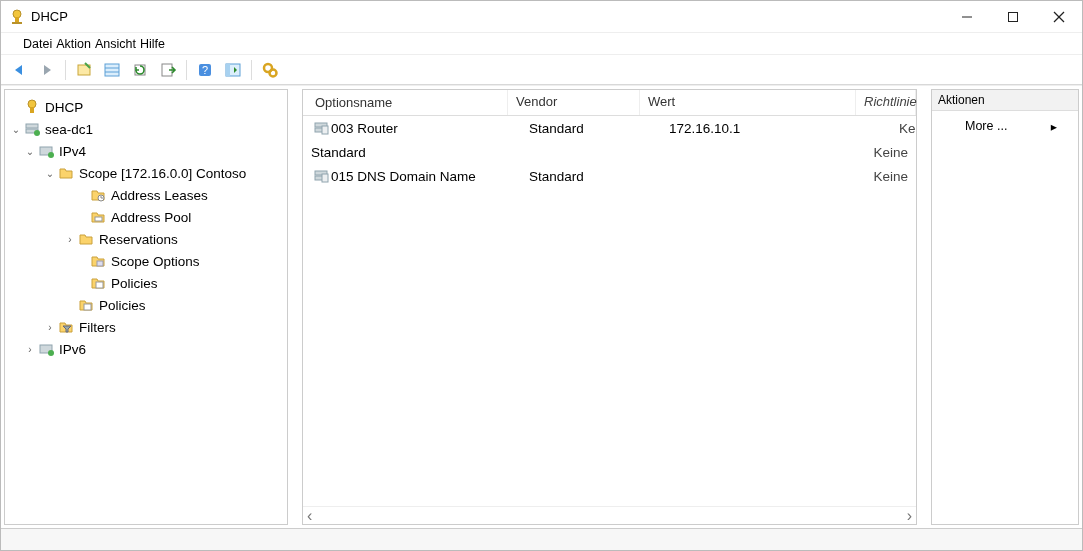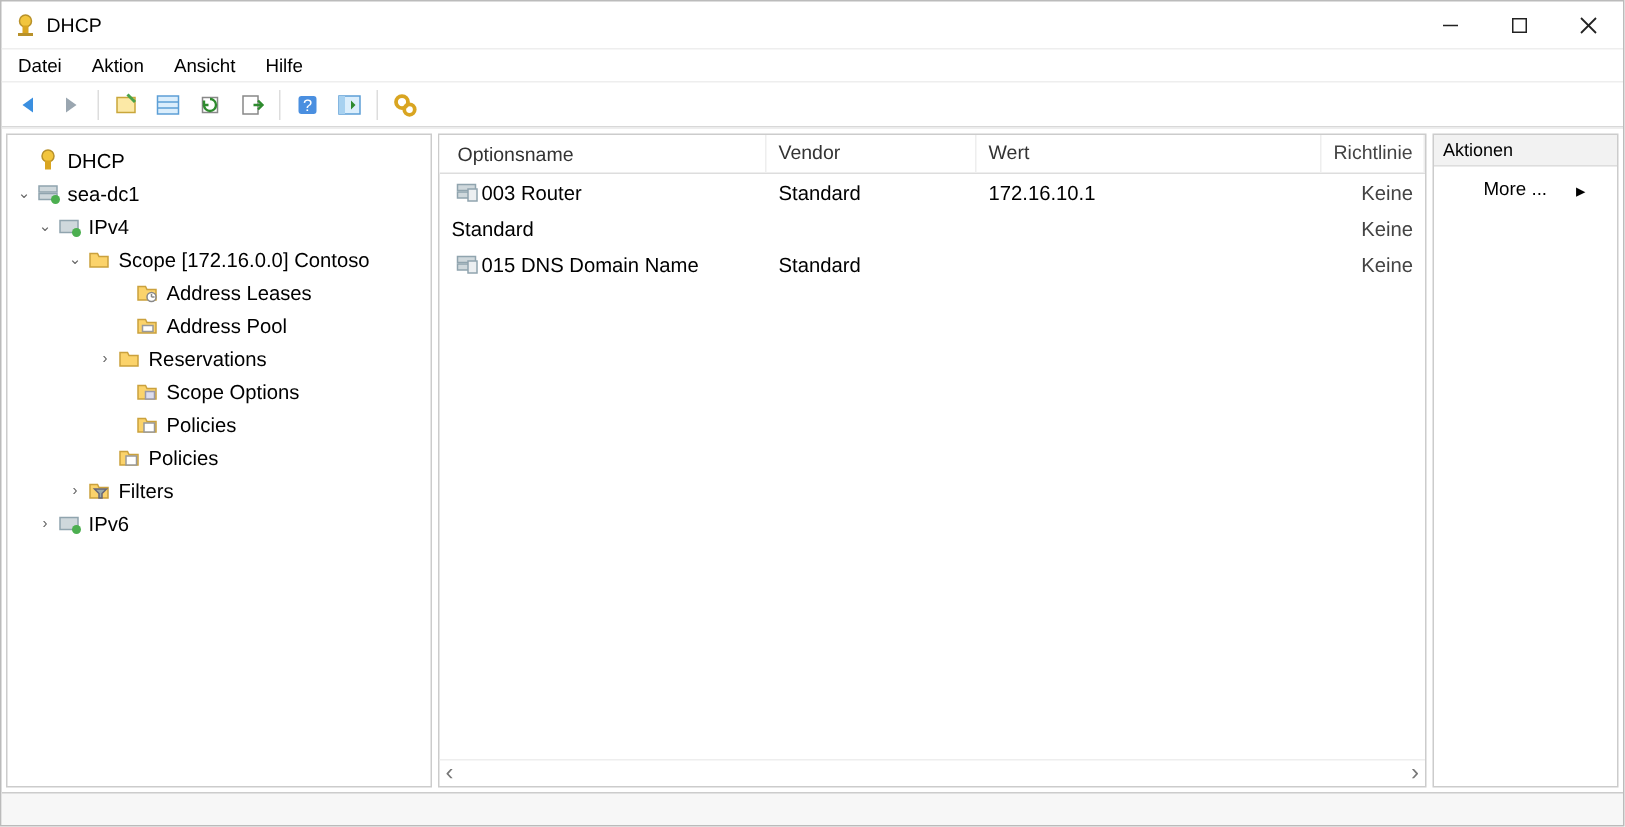--- a/index.html
+++ b/index.html
@@ -6,21 +6,21 @@
   body { background: #fff; width: 1083px; height: 551px; overflow: hidden; border: 1px solid #bbb; display: flex; flex-direction: column; }
 
   
   .titlebar { height: 32px; display: flex; align-items: center; padding: 0 8px; border-bottom: 1px solid #eee; }
   .titlebar .app-icon { width: 16px; height: 16px; margin-right: 6px; }
   .titlebar .title { font-size: 13px; flex: 1; }
   .win-controls { display: flex; margin-right: -8px; }
   .win-btn { width: 46px; height: 32px; display: flex; align-items: center; justify-content: center; }
 
   
-  .menubar { height: 22px; display: flex; align-items: center; padding: 0 9px; font-size: 12.5px; gap: 16px; border-bottom: 1px solid #eee; }
+  .menubar { height: 22px; display: flex; align-items: center; padding: 0 20px; font-size: 12.5px; gap: 0; border-bottom: 1px solid #eee; }
   .menubar span { padding: 2px 2px; }
 
   
   .toolbar { height: 30px; display: flex; align-items: center; padding: 4px 6px; gap: 4px; border-bottom: 1px solid #d8d8d8; }
   .tool-btn { width: 24px; height: 24px; display: flex; align-items: center; justify-content: center; border: 1px solid transparent; }
   .tool-sep { width: 1px; height: 20px; background: #ddd; margin: 0 2px; }
   .tool-btn svg { display: block; }
 
   
   .content { flex: 1; display: flex; border-top: 1px solid #eee; min-height: 0; }
@@ -29,34 +29,34 @@
   .tree-node .twisty { width: 14px; text-align: center; color: #666; font-size: 10px; user-select: none; }
   .tree-node .icon { width: 18px; display: flex; justify-content: center; align-items: center; }
   .tree-node.selected .label-inner { background: #cde8ff; border: 1px solid #7abfff; padding: 0 3px; }
   .label-inner { padding: 0 4px; }
   .ind0 { padding-left: 0px; }
   .ind1 { padding-left: 14px; }
   .ind2 { padding-left: 34px; }
   .ind3 { padding-left: 54px; }
   .ind4 { padding-left: 80px; }
 
-  .list-pane { flex: 1; border: 1px solid #ccc; margin: 3px 2px; display: flex; flex-direction: column; min-width: 0; }
+  .list-pane { flex: 1; border: 1px solid #ccc; margin: 3px 12px; display: flex; flex-direction: column; min-width: 0; }
   .list-header { display: flex; height: 26px; border-bottom: 1px solid #ddd; font-size: 13px; color: #333; background: #fff; }
   .list-header .col { padding: 4px 8px; border-right: 1px solid #eee; }
   .list-body { flex: 1; overflow: auto; }
   .list-row { display: flex; height: 24px; align-items: center; font-size: 13.5px; }
   .list-row .cell { padding: 0 8px; white-space: nowrap; overflow: hidden; }
   .list-row .icon { width: 20px; display:flex; justify-content:center; }
   .c0 { width: 218px; display:flex; align-items:center; }
   .c1 { width: 140px; }
   .c2 { width: 230px; }
   .c3 { width: 60px; text-align: right; color:#444; }
   .list-scroll { height: 18px; border-top: 1px solid #eee; display:flex; align-items:center; justify-content: space-between; padding: 0 4px; color:#777; }
 
-  .actions-pane { width: 124px; border: 1px solid #ccc; margin: 3px 3px 3px 2px; font-size: 12.5px; display:flex; flex-direction:column; }
+  .actions-pane { width: 148px; border: 1px solid #ccc; margin: 3px 3px 3px 2px; font-size: 12.5px; display:flex; flex-direction:column; }
   .actions-header { background: #f2f2f2; border-bottom: 1px solid #ddd; padding: 3px 6px; font-size: 12px; }
   .actions-item { height: 26px; display: flex; align-items: center; padding: 0 8px; justify-content: space-between; }
   .actions-item.sel { background: #cde8ff; border: 1px solid #7abfff; margin: 2px 3px 0 3px; padding: 0 5px; }
   .actions-item.more { margin: 2px 13px; padding-left: 20px; }
 
   .statusbar { height: 22px; border-top: 1px solid #ccc; background: #f7f7f7; }
 
   
   svg { overflow: visible; }
 </style>
@@ -280,21 +280,21 @@
         </span>
       <span class="label-inner">IPv6</span>
     </div>
   </div>
 
   <div class="list-pane">
     <div class="list-header">
       <div class="col c0" style="padding-left:12px;">Optionsname</div>
       <div class="col c1">Vendor</div>
       <div class="col c2">Wert</div>
-      <div class="col c3" style="flex:1; text-align:left;">Richtlinie</div>
+      <div class="col c3" style="flex:1; text-align:left;font-style:italic;">Richtlinie</div>
     </div>
     <div class="list-body" id="list-body">
         <div class="list-row">
           <div class="cell c0">
             <span class="icon">
               <svg width="16" height="16">
                 <rect x="2" y="3" width="12" height="4" fill="#cfd8dc" stroke="#90a4ae"></rect>
                 <rect x="2" y="8" width="12" height="4" fill="#cfd8dc" stroke="#90a4ae"></rect>
                 <rect x="9" y="6" width="6" height="8" fill="#eceff1" stroke="#90a4ae"></rect>
               </svg>

